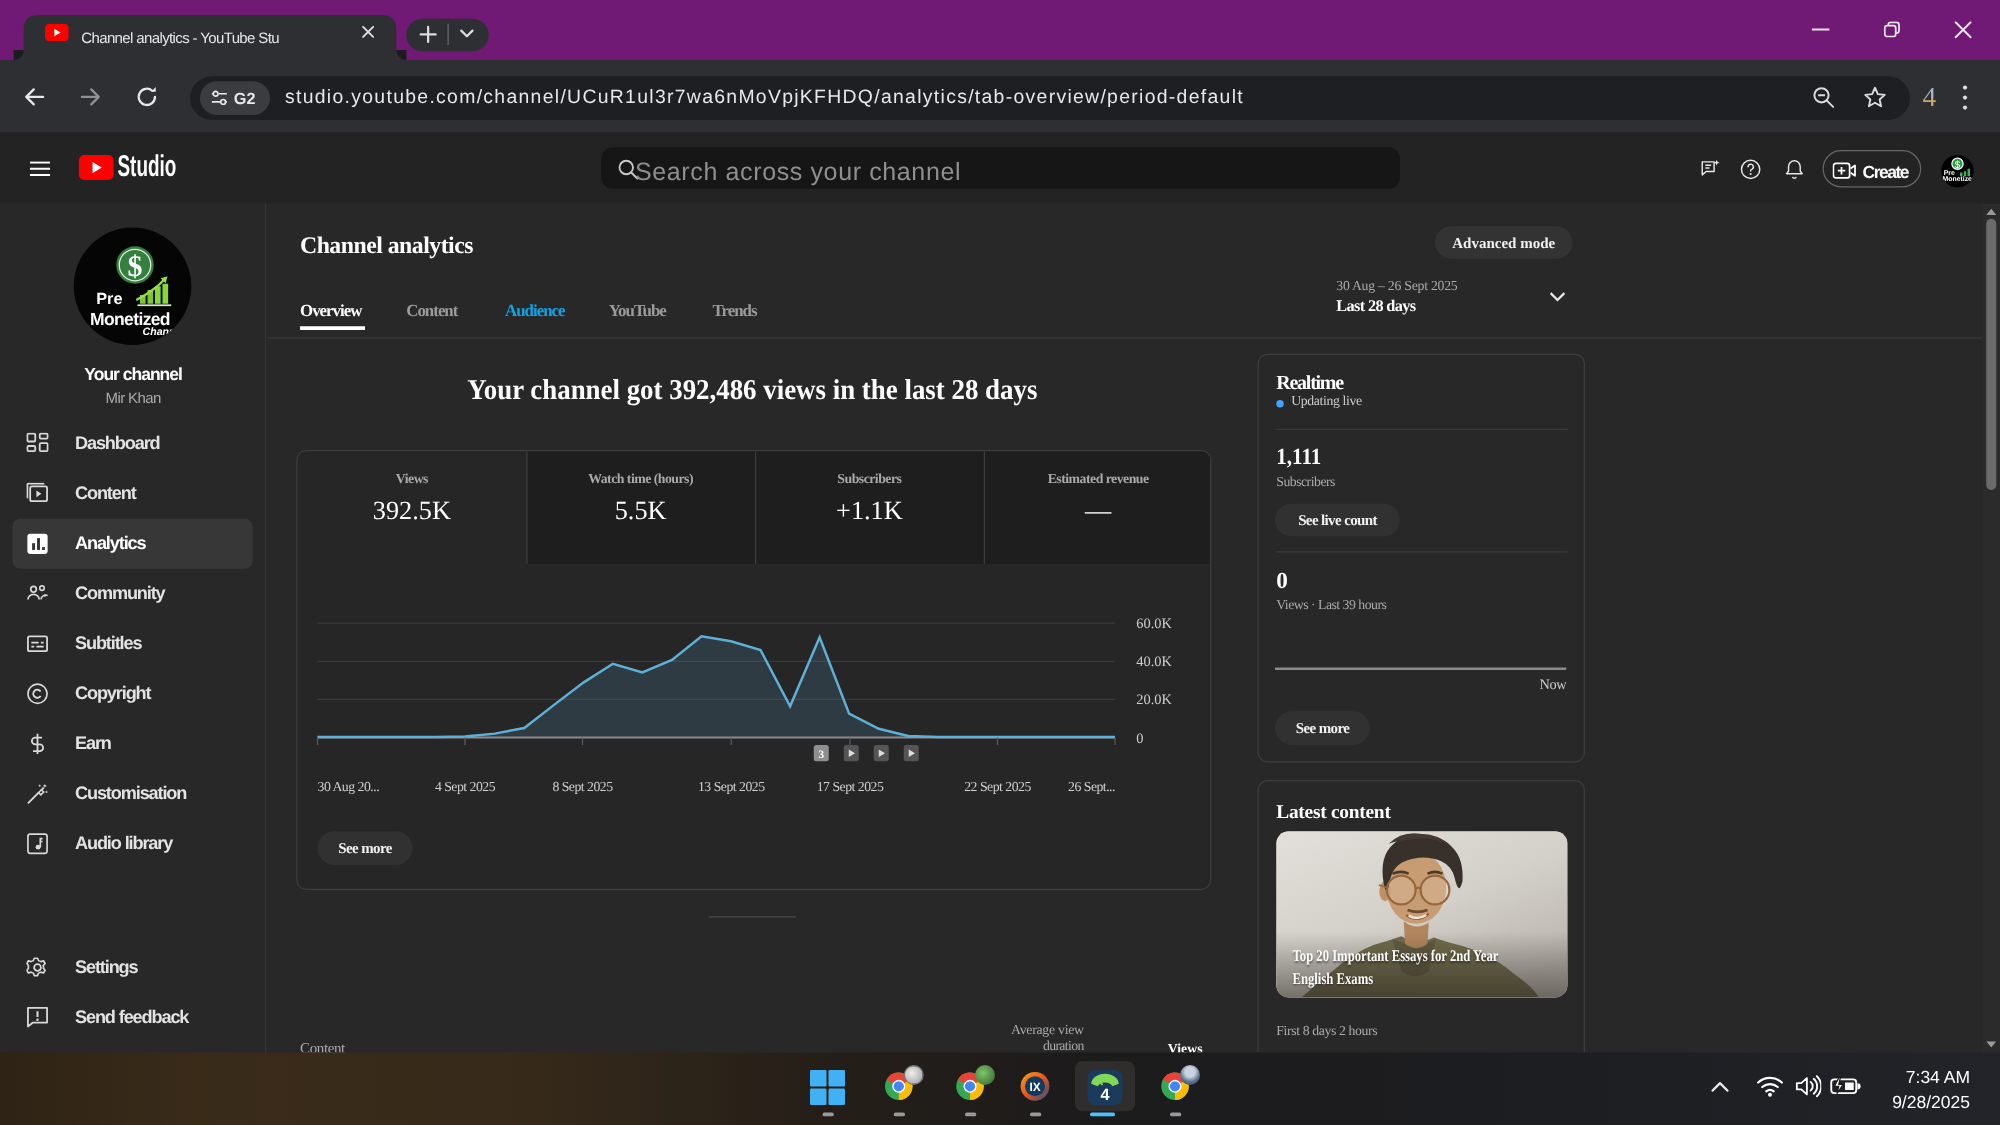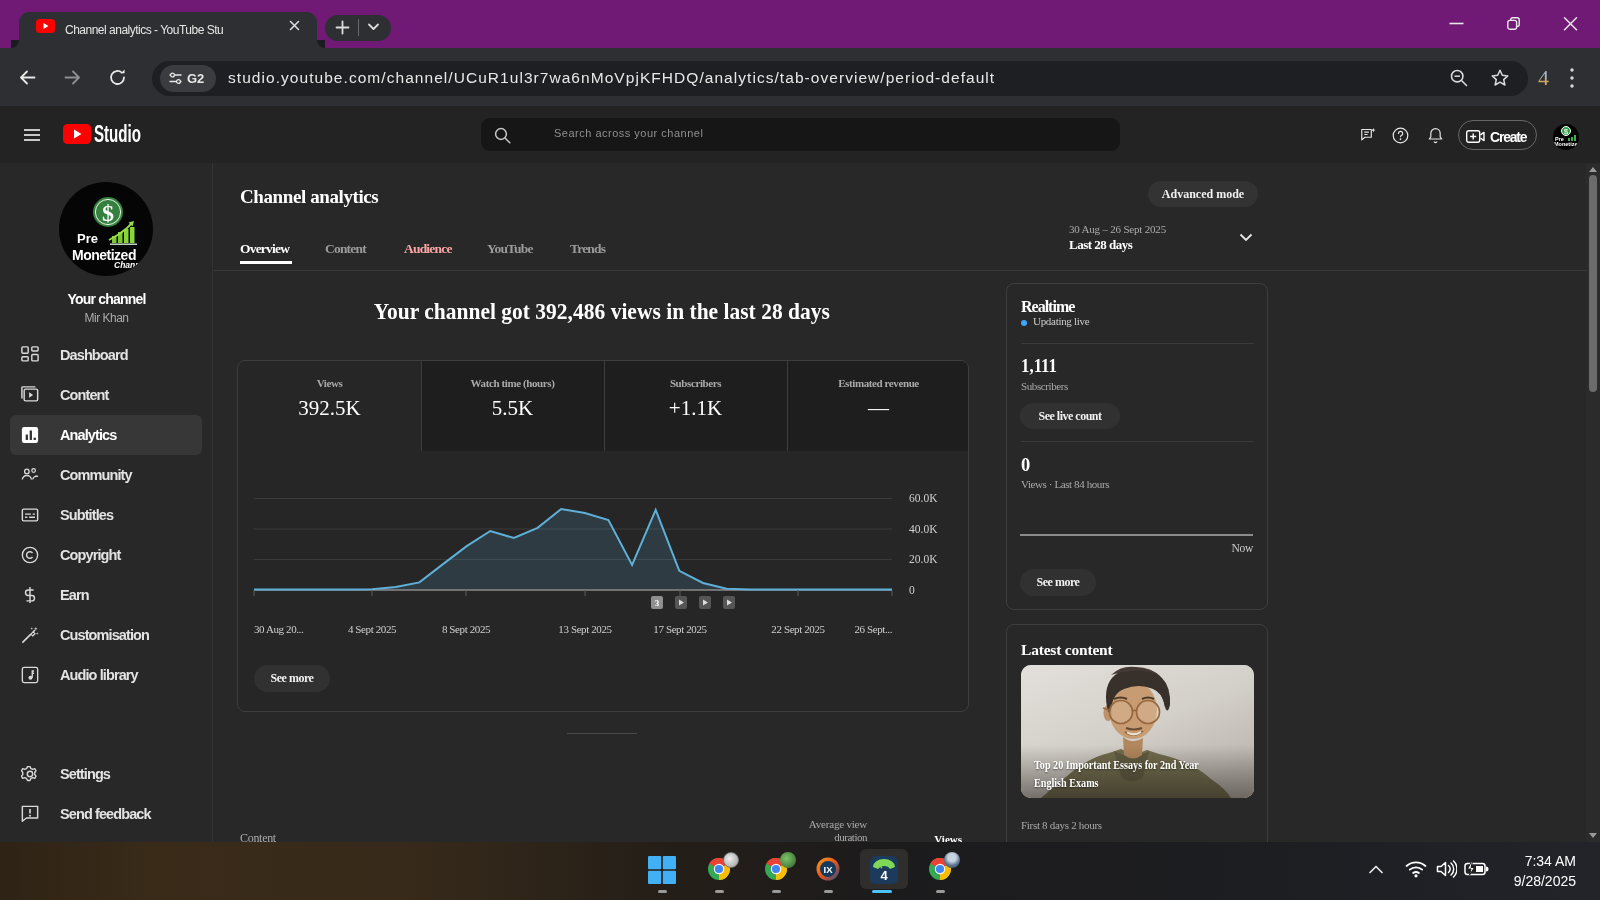--- a/index.html
+++ b/index.html
@@ -104,21 +104,21 @@
       <rect width="28" height="20" rx="4.5" fill="#f00"></rect>
       <path d="M11 5.5 L18.5 10 L11 14.5 Z" fill="#fff"></path>
     </svg>
   <div class="abs" style="left:94px;top:14px;color:#fff;font-size:24px;font-weight:bold;"><span style="display:inline-block;transform:scaleX(0.63);transform-origin:0 0;">Studio</span></div>
 
   <div class="abs" style="left:481px;top:12px;width:639px;height:33px;background:#161616;border-radius:9px;"></div>
   <svg class="abs" style="left:494px;top:21px;" width="17" height="17" viewBox="0 0 17 17">
       <circle cx="7" cy="7" r="5.4" fill="none" stroke="#c8c8c8" stroke-width="1.5"></circle>
       <path d="M11 11 L15.8 15.8" stroke="#c8c8c8" stroke-width="1.5" stroke-linecap="round"></path>
     </svg>
-  <div class="abs" style="left:554px;top:21px;color:#8f8f8f;font-size:11px;letter-spacing:0.5px;">Search across your channel</div>
+  <div class="abs" style="left:508px;top:21px;color:#8f8f8f;font-size:20px;letter-spacing:0.5px;">Search across your channel</div>
 
   <svg class="abs" style="left:1361px;top:126px;" width="0" height="0"></svg>
   <svg class="abs" style="left:1360px;top:21px;" width="16" height="16" viewBox="0 0 18 18">
       <path d="M2 2.8 H12.7 V11.5 H5.5 L2 14.5 Z M4.8 5.8 H10 M4.8 8.4 H8.5" fill="none" stroke="#e8e8e8" stroke-width="1.3" stroke-linejoin="round"></path>
       <path d="M15 1 l0.7 1.8 1.8 0.7 -1.8 0.7 -0.7 1.8 -0.7 -1.8 -1.8 -0.7 1.8 -0.7 Z" fill="#e8e8e8"></path>
     </svg>
   <svg class="abs" style="left:1392px;top:21px;" width="17" height="17" viewBox="0 0 20 20">
       <circle cx="10" cy="10" r="8.6" fill="none" stroke="#e8e8e8" stroke-width="1.4"></circle>
       <path d="M7.6 7.6 a2.5 2.5 0 1 1 3.4 2.4 c-0.7 0.3 -1 0.7 -1 1.5" fill="none" stroke="#e8e8e8" stroke-width="1.4" stroke-linecap="round"></path>
       <circle cx="10" cy="14.3" r="1" fill="#e8e8e8"></circle>
@@ -243,21 +243,21 @@
       <div class="abs" style="left:60px;top:643px;color:#e3e3e3;font-size:14.5px;font-weight:bold;letter-spacing:-0.9px;">Send feedback</div>
     </div>
 </div>
 
 <div class="abs" id="content" style="left:214px;top:163px;width:1372px;height:679px;background:#282828;overflow:hidden;font-family:Liberation Serif, serif;">
   <div class="abs" style="left:26px;top:23px;color:#fff;font-size:19px;font-weight:bold;letter-spacing:-0.4px;">Channel analytics</div>
 
   <div class="abs" style="left:26px;top:78px;color:#fff;font-size:13.5px;font-weight:bold;letter-spacing:-0.8px;">Overview</div>
   <div class="abs" style="left:26px;top:98px;width:52px;height:3px;background:#fff;"></div>
   <div class="abs" style="left:111px;top:78px;color:#9b9b9b;font-size:13.5px;font-weight:bold;letter-spacing:-0.8px;">Content</div>
-  <div class="abs" style="left:190px;top:78px;color:#fca5a5;font-size:13.5px;font-weight:bold;letter-spacing:-0.8px;">Audience</div>
+  <div class="abs" style="left:190px;top:78px;color:#0ea5e9;font-size:13.5px;font-weight:bold;letter-spacing:-0.8px;">Audience</div>
   <div class="abs" style="left:273px;top:78px;color:#9b9b9b;font-size:13.5px;font-weight:bold;letter-spacing:-0.8px;">YouTube</div>
   <div class="abs" style="left:356px;top:78px;color:#9b9b9b;font-size:13.5px;font-weight:bold;letter-spacing:-0.8px;">Trends</div>
   <div class="abs" style="left:0;top:107px;width:1372px;height:1px;background:#3a3a3a;"></div>
 
   <div class="abs" style="left:934px;top:18px;width:110px;height:26px;background:#333;border-radius:13px;color:#f1f1f1;font-size:12px;font-weight:bold;text-align:center;line-height:26px;">Advanced mode</div>
   <div class="abs" style="left:855px;top:60px;color:#aaa;font-size:11px;letter-spacing:-0.2px;">30 Aug – 26 Sept 2025</div>
   <div class="abs" style="left:855px;top:74px;color:#fff;font-size:13px;font-weight:bold;letter-spacing:-0.5px;">Last 28 days</div>
   <svg class="abs" style="left:1025px;top:70px;" width="14" height="9" viewBox="0 0 14 9">
       <path d="M1.5 1.5 L7 7 L12.5 1.5" stroke="#e8e8e8" stroke-width="1.8" fill="none"></path>
     </svg>
@@ -333,21 +333,21 @@
   <div class="abs" style="left:792px;top:120px;width:262px;height:327px;border:1px solid #3e3e3e;border-radius:8px;background:#282828;">
     <div class="abs" style="left:14px;top:14px;color:#fff;font-size:16px;font-weight:bold;letter-spacing:-1px;">Realtime</div>
     <div class="abs" style="left:14px;top:36px;width:6px;height:6px;border-radius:50%;background:#3ea6ff;"></div>
     <div class="abs" style="left:26px;top:31px;color:#ccc;font-size:11px;letter-spacing:-0.3px;">Updating live</div>
     <div class="abs" style="left:14px;top:59px;width:233px;height:1px;background:#3a3a3a;"></div>
     <div class="abs" style="left:14px;top:72px;color:#fff;font-size:18.5px;font-weight:bold;"><span style="display:inline-block;transform:scaleX(0.91);transform-origin:0 0;">1,111</span></div>
     <div class="abs" style="left:14px;top:96px;color:#aaa;font-size:11px;letter-spacing:-0.4px;">Subscribers</div>
     <div class="abs" style="left:13px;top:119px;width:100px;height:26px;background:#313131;border-radius:13px;color:#f1f1f1;font-size:12px;letter-spacing:-0.5px;font-weight:bold;text-align:center;line-height:26px;">See live count</div>
     <div class="abs" style="left:14px;top:157px;width:233px;height:1px;background:#3a3a3a;"></div>
     <div class="abs" style="left:14px;top:171px;color:#fff;font-size:18.5px;font-weight:bold;">0</div>
-    <div class="abs" style="left:14px;top:194px;color:#aaa;font-size:11px;letter-spacing:-0.4px;">Views · Last 84 hours</div>
+    <div class="abs" style="left:14px;top:194px;color:#aaa;font-size:11px;letter-spacing:-0.4px;">Views · Last 39 hours</div>
     <div class="abs" style="left:13px;top:250px;width:233px;height:1.5px;background:#8b8b8b;"></div>
     <div class="abs" style="left:146px;top:258px;width:100px;text-align:right;color:#ccc;font-size:11.5px;letter-spacing:-0.3px;">Now</div>
     <div class="abs" style="left:13px;top:285px;width:76px;height:27px;background:#313131;border-radius:14px;color:#f1f1f1;font-size:12px;letter-spacing:-0.5px;font-weight:bold;text-align:center;line-height:27px;">See more</div>
   </div>
   <div class="abs" style="left:792px;top:461px;width:262px;height:260px;border:1px solid #3e3e3e;border-radius:8px;background:#282828;">
     <div class="abs" style="left:14px;top:16px;color:#fff;font-size:15.5px;font-weight:bold;letter-spacing:-0.2px;">Latest content</div>
     <div class="abs" style="left:14px;top:40px;width:233px;height:133px;border-radius:10px;overflow:hidden;background:#c9c6c0;">
       <svg width="233" height="133" viewBox="0 0 233 133">
         <defs>
           <linearGradient id="tbg" x1="0" y1="0" x2="0.7" y2="1">

